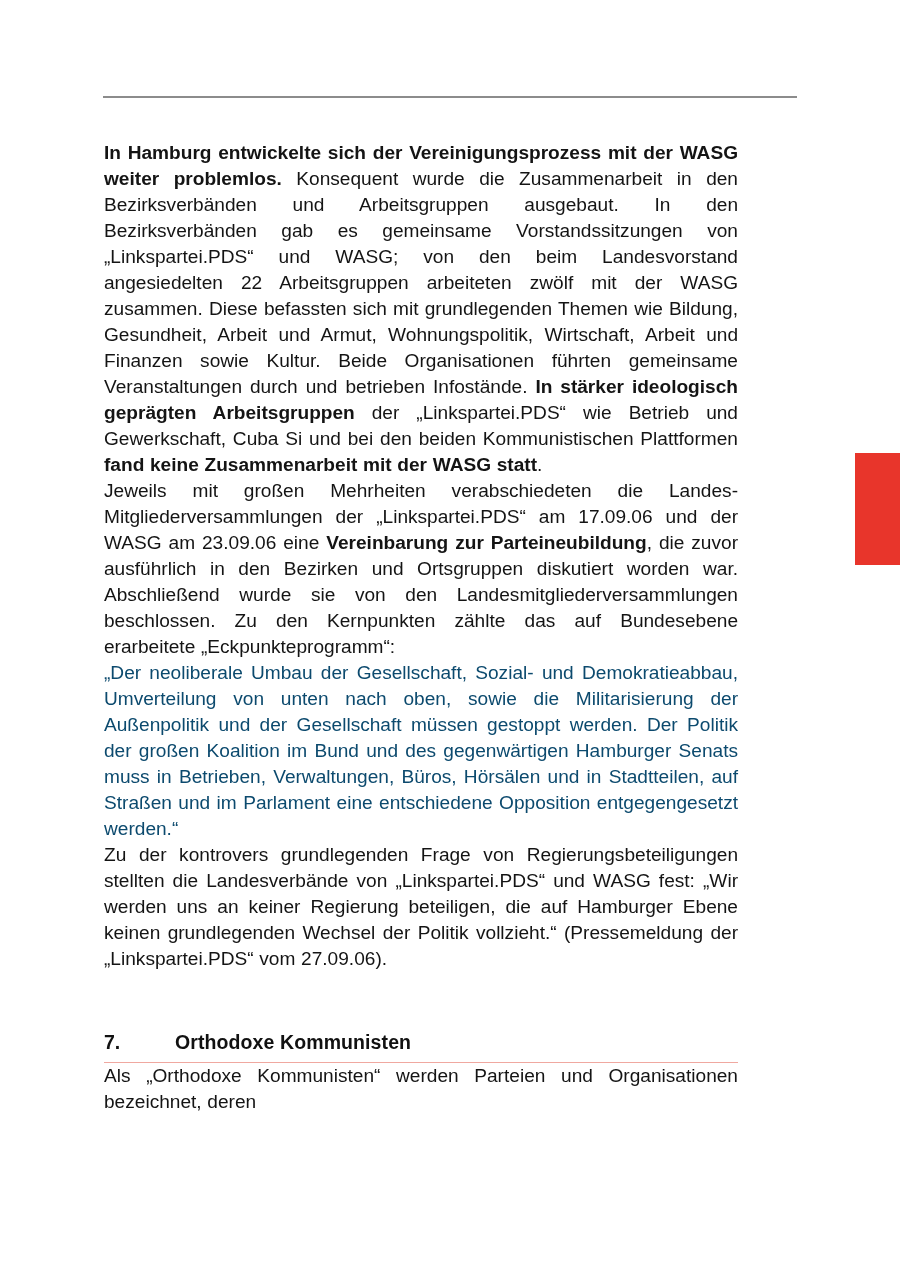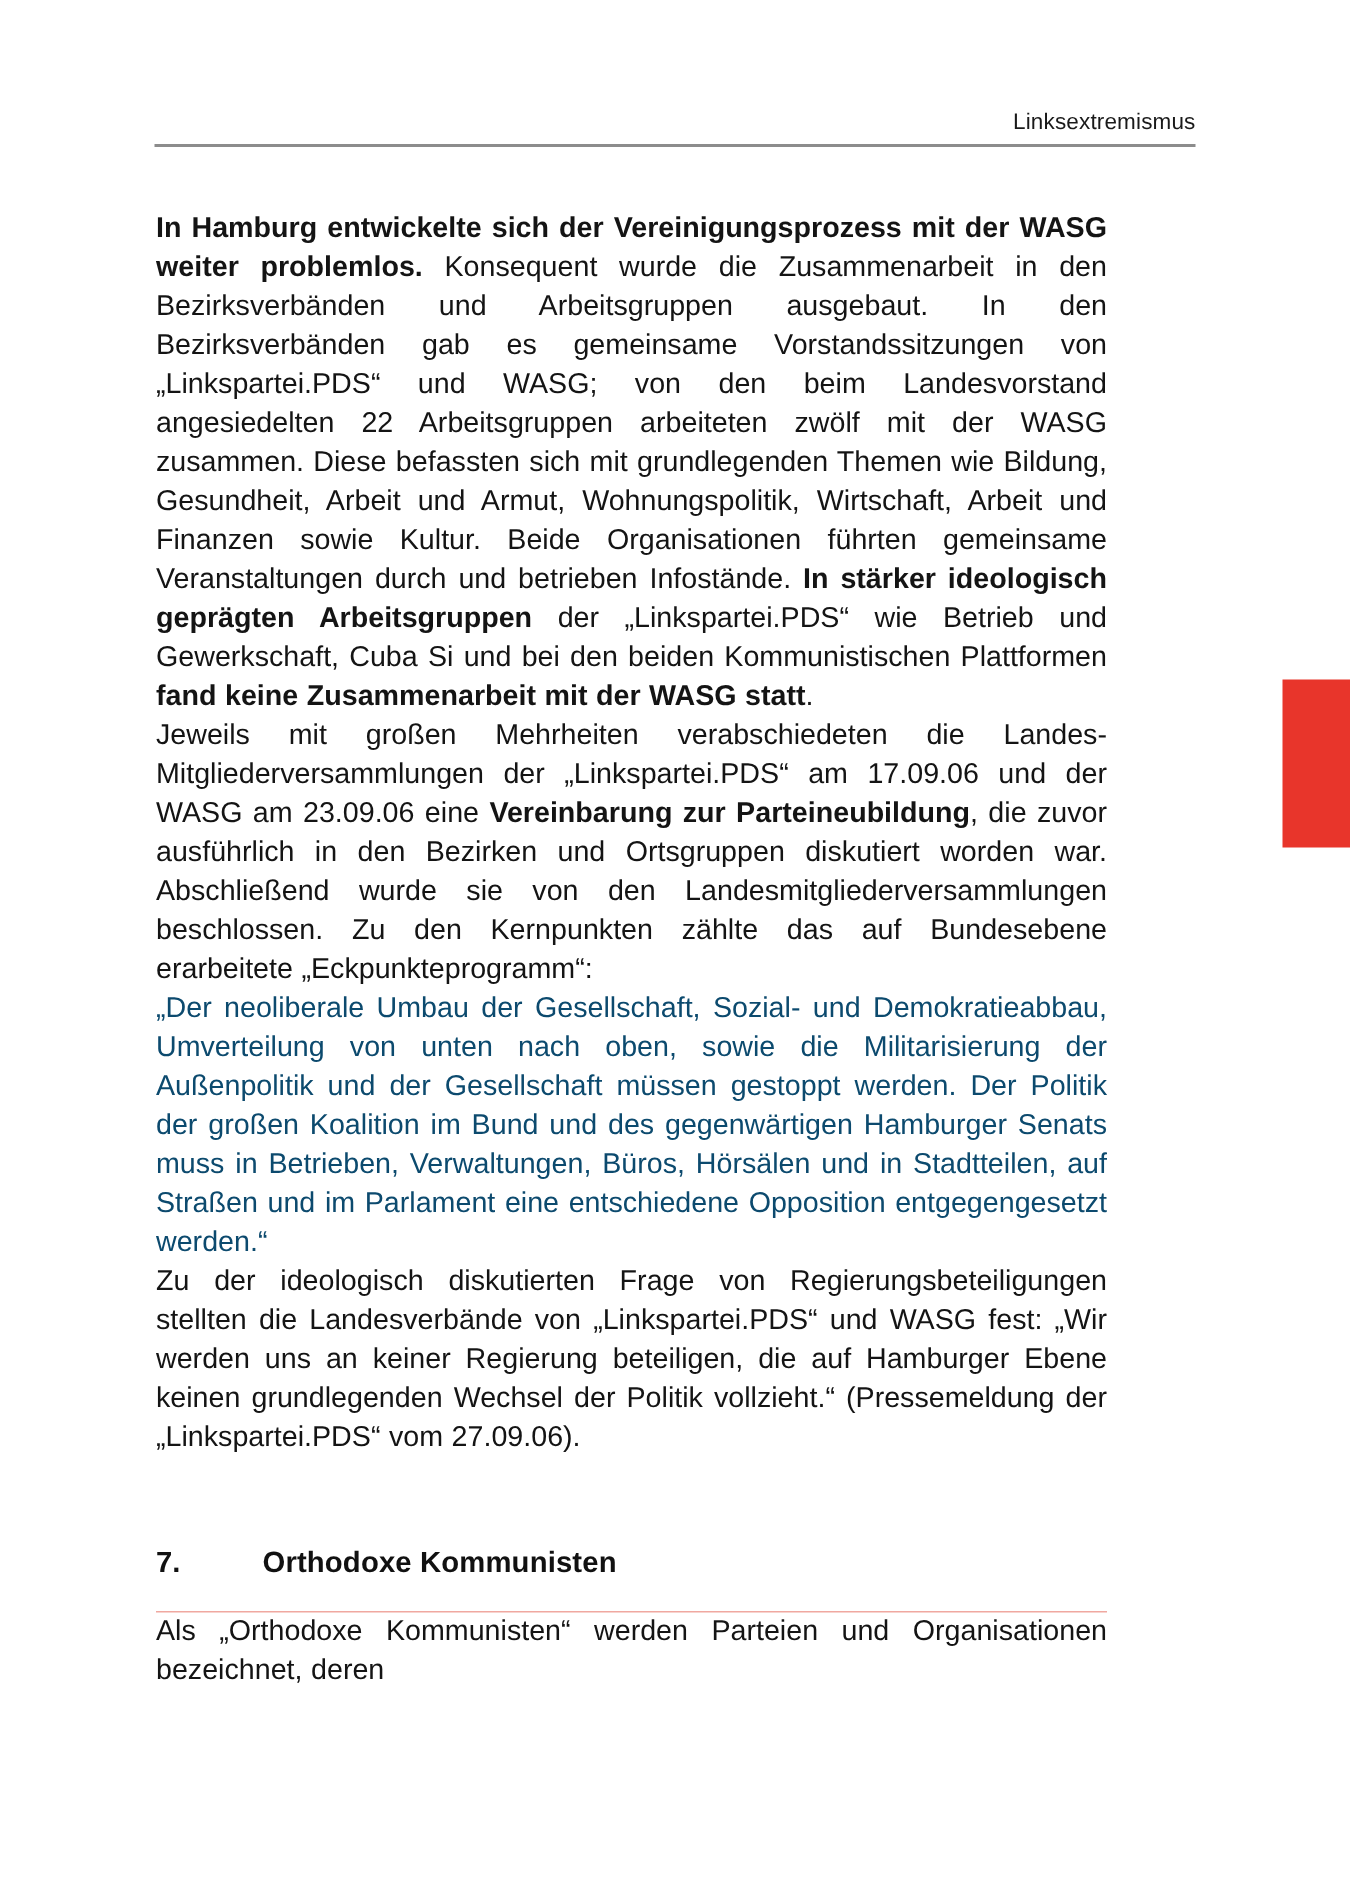--- a/index.html
+++ b/index.html
@@ -89,21 +89,21 @@
 
   p.quote {
     color: #0c4a6e;
   }
 
   
   .section-head {
     margin-top: 58px;
     position: relative;
     display: block;
-    padding-bottom: 19px;
+    padding-bottom: 7px;
     border-bottom: 1.6px solid #f0a8a0;
   }
 
   .section-head .num {
     display: inline-block;
     width: 71px;
     font-size: 19.5px;
     font-weight: 700;
     line-height: 25px;
     color: #111111;
@@ -134,35 +134,34 @@
     font-size: 21px;
     line-height: 25px;
     color: #111111;
   }
 </style>
 </head>
 <body>
 
 <div class="page">
 
-  <div class="running-head">Linksextremismus</div>
 
   <div class="head-rule"></div>
 
   <div class="section-tab"></div>
 
   <div class="column">
 
     <p class="para"><b>In Hamburg entwickelte sich der Vereinigungsprozess mit der WASG weiter problemlos.</b><span> Konsequent wurde die Zusammenarbeit in den Bezirksverbänden und Arbeitsgruppen ausgebaut. In den Bezirksverbänden gab es gemeinsame Vorstandssitzungen von „Linkspartei.PDS“ und WASG; von den beim Landesvorstand angesiedelten 22 Arbeitsgruppen arbeiteten zwölf mit der WASG zusammen. Diese befassten sich mit grundlegenden Themen wie Bildung, Gesundheit, Arbeit und Armut, Wohnungspolitik, Wirtschaft, Arbeit und Finanzen sowie Kultur. Beide Organisationen führten gemeinsame Veranstaltungen durch und betrieben Infostände. </span><b>In stärker ideologisch geprägten Arbeitsgruppen</b><span> der „Linkspartei.PDS“ wie Betrieb und Gewerkschaft, Cuba Si und bei den beiden Kommunistischen Plattformen </span><b>fand keine Zusammenarbeit mit der WASG statt</b><span>.</span></p>
 
     <p class="para"><span>Jeweils mit großen Mehrheiten verabschiedeten die Landes-Mitgliederversammlungen der „Linkspartei.PDS“ am 17.09.06 und der WASG am 23.09.06 eine </span><b>Vereinbarung zur Parteineubildung</b><span>, die zuvor ausführlich in den Bezirken und Ortsgruppen diskutiert worden war. Abschließend wurde sie von den Landesmitgliederversammlungen beschlossen. Zu den Kernpunkten zählte das auf Bundesebene erarbeitete „Eckpunkteprogramm“:</span></p>
 
     <p class="para quote tight-follow">„Der neoliberale Umbau der Gesellschaft, Sozial- und Demokratieabbau, Umverteilung von unten nach oben, sowie die Militarisierung der Außenpolitik und der Gesellschaft müssen gestoppt werden. Der Politik der großen Koalition im Bund und des gegenwärtigen Hamburger Senats muss in Betrieben, Verwaltungen, Büros, Hörsälen und in Stadtteilen, auf Straßen und im Parlament eine entschiedene Opposition entgegengesetzt werden.“</p>
 
-    <p class="para"><span>Zu der ideologisch diskutierten Frage von Regierungsbeteiligungen stellten die Landesverbände von „Linkspartei.PDS“ und WASG fest: </span><span class="quote">„Wir werden uns an keiner Regierung beteiligen, die auf Hamburger Ebene keinen grundlegenden Wechsel der Politik vollzieht.“</span><span> (Pressemeldung der „Linkspartei.PDS“ vom 27.09.06).</span></p>
+    <p class="para"><span>Zu der kontrovers grundlegenden Frage von Regierungsbeteiligungen stellten die Landesverbände von „Linkspartei.PDS“ und WASG fest: </span><span class="quote">„Wir werden uns an keiner Regierung beteiligen, die auf Hamburger Ebene keinen grundlegenden Wechsel der Politik vollzieht.“</span><span> (Pressemeldung der „Linkspartei.PDS“ vom 27.09.06).</span></p>
 
     <div class="section-head"><span class="num">7.</span><span class="title">Orthodoxe Kommunisten</span></div>
 
     <p class="para after-head"><span>Als „Orthodoxe Kommunisten“ werden Parteien und Organisationen bezeichnet, deren </span></p>
 
   </div>
 
 
 </div>
 

